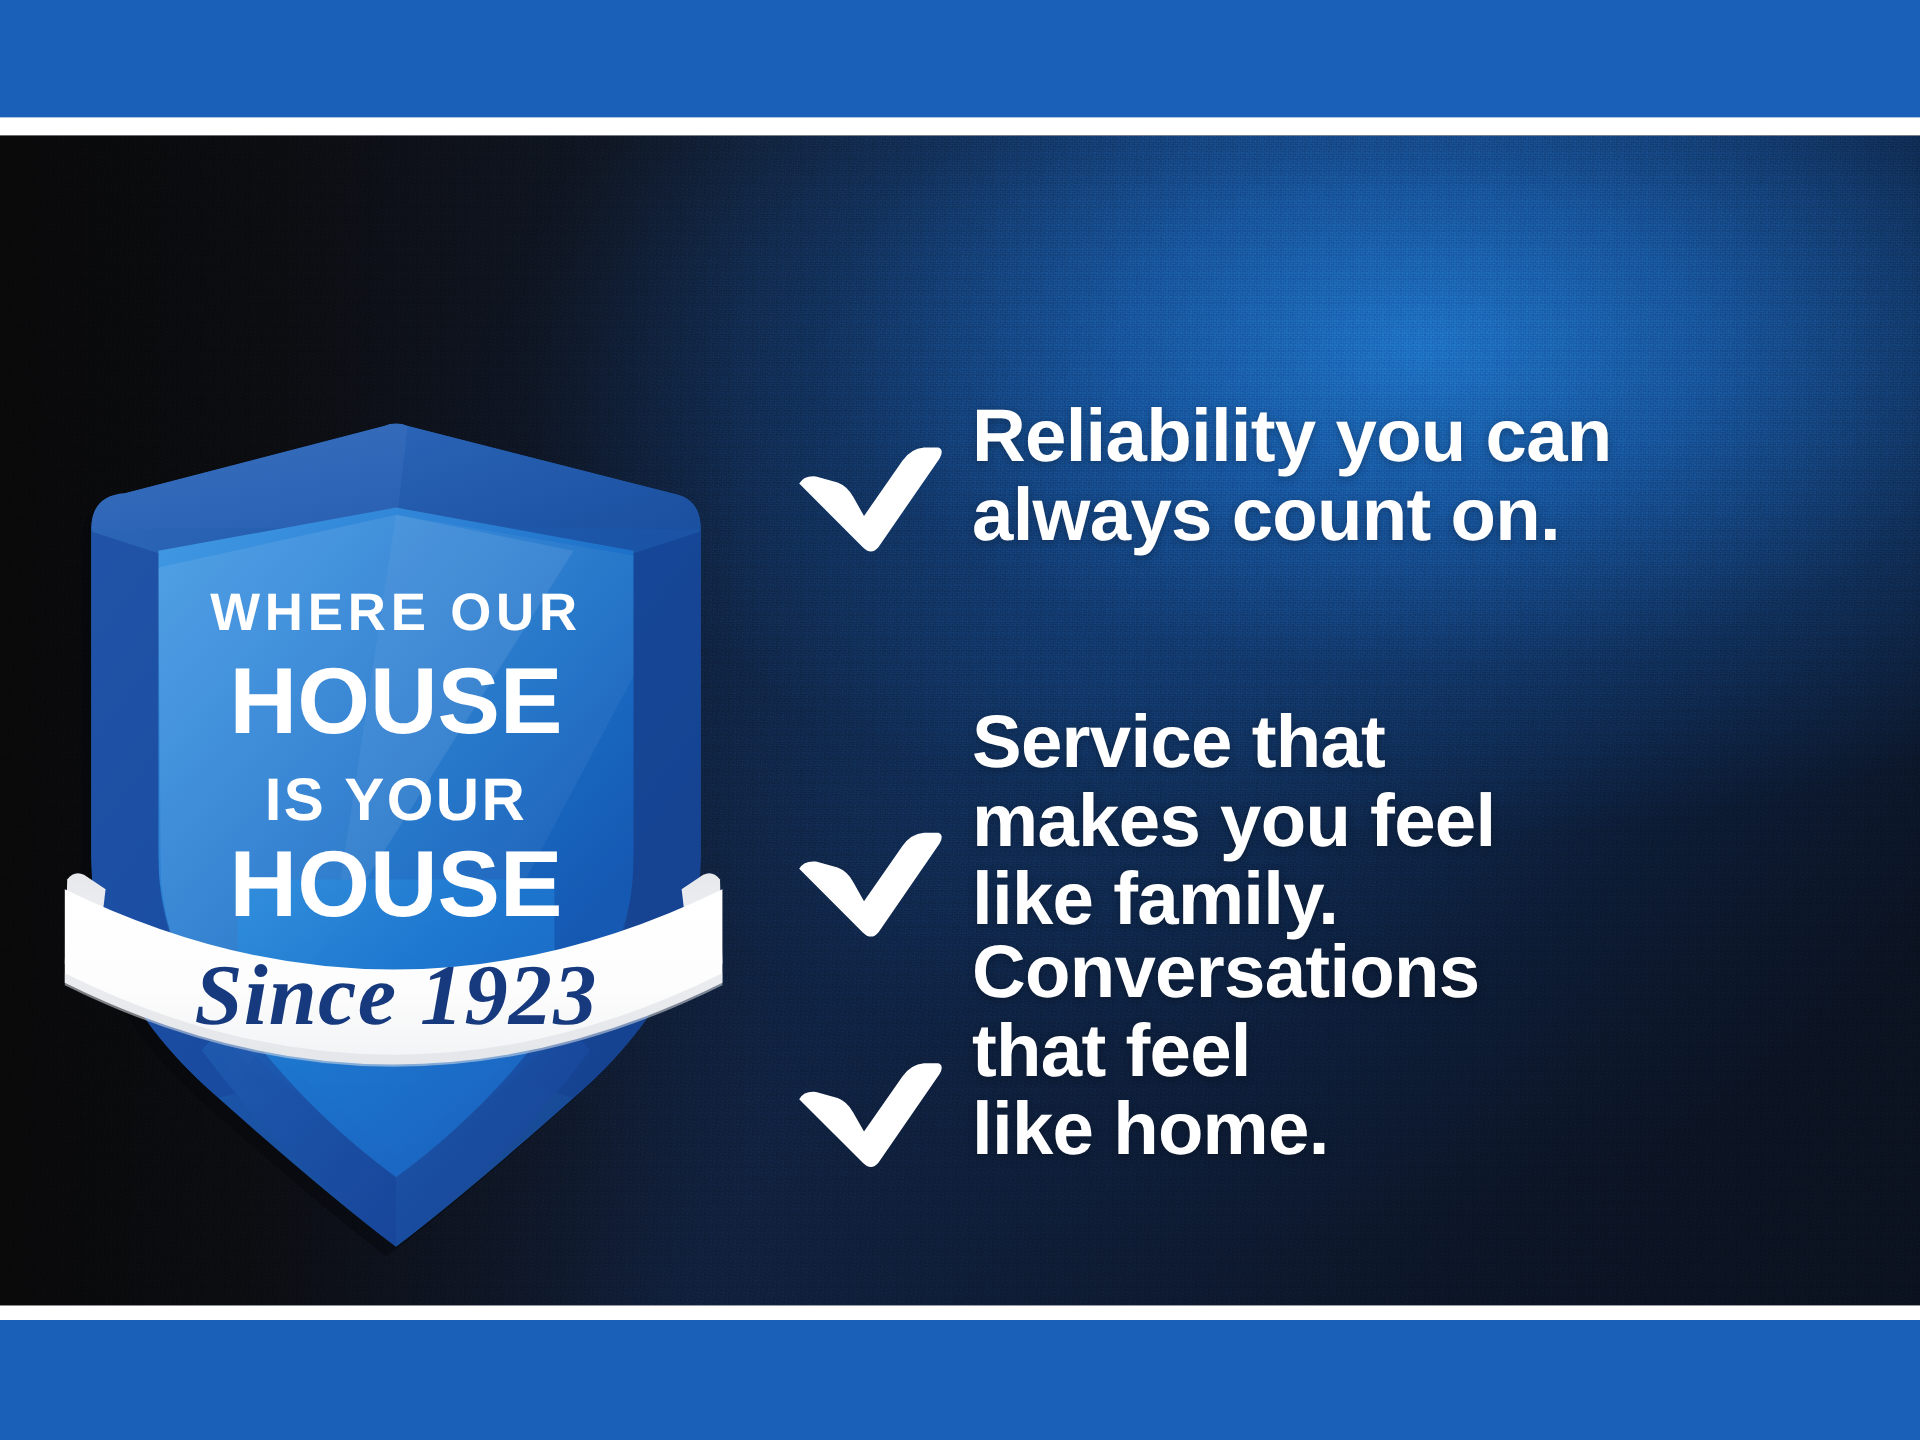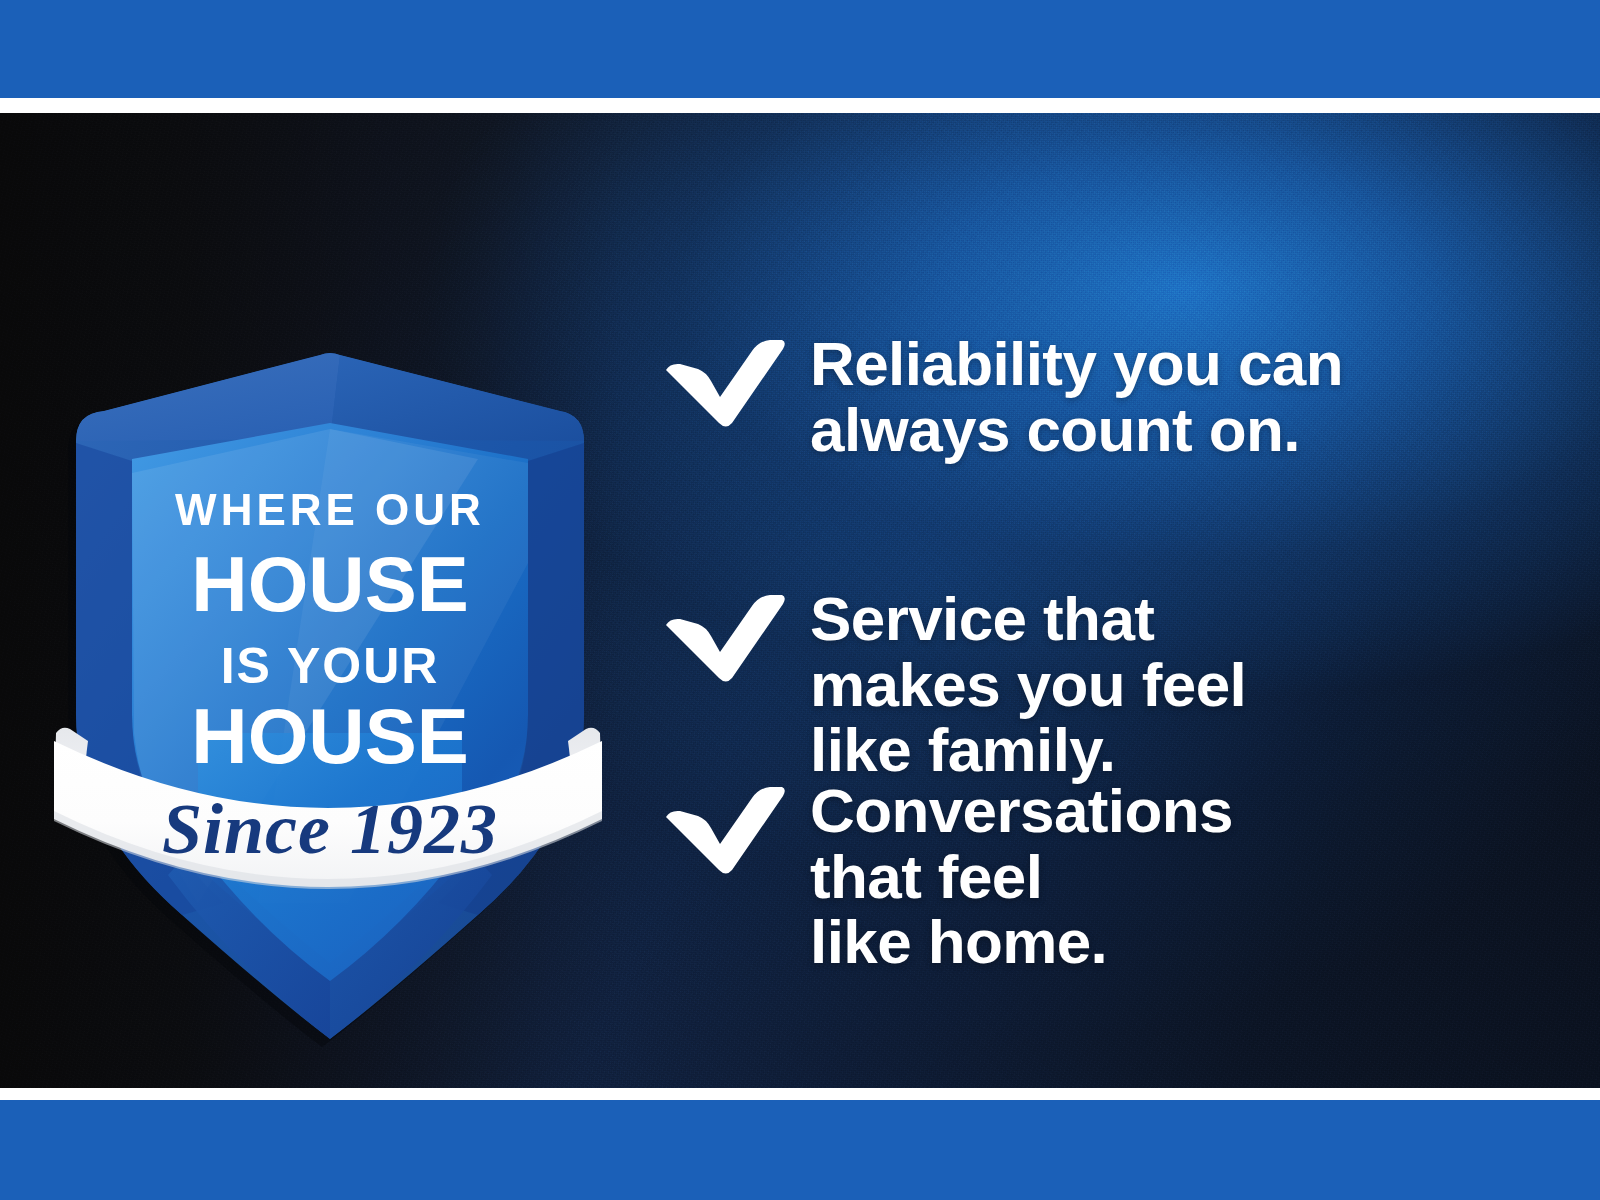--- a/index.html
+++ b/index.html
@@ -78,21 +78,21 @@
     font-family:"Liberation Serif", serif;
     font-style:italic;
     font-weight:700;
     font-size:72px;
     text-anchor:middle;
     letter-spacing:1px;
   }
 
   
   #bullets { position:absolute; left:660px; top:113px; width:880px; height:975px; }
-  .bullet { position:absolute; display:flex; align-items:flex-start; }
+  .bullet { position:absolute; display:flex; align-items:flex-end; }
   #bullet-0 { top:105px;  left:0; }
   #bullet-1 { top:360px;  left:0; }
   #bullet-2 { top:552px;  left:0; }
 
   .check-wrap { width:150px; flex:0 0 150px; padding-top:6px; }
   .check-wrap svg { display:block; }
 
   .bullet-text {
     color:#ffffff;
     font-family:"Liberation Sans", sans-serif;

